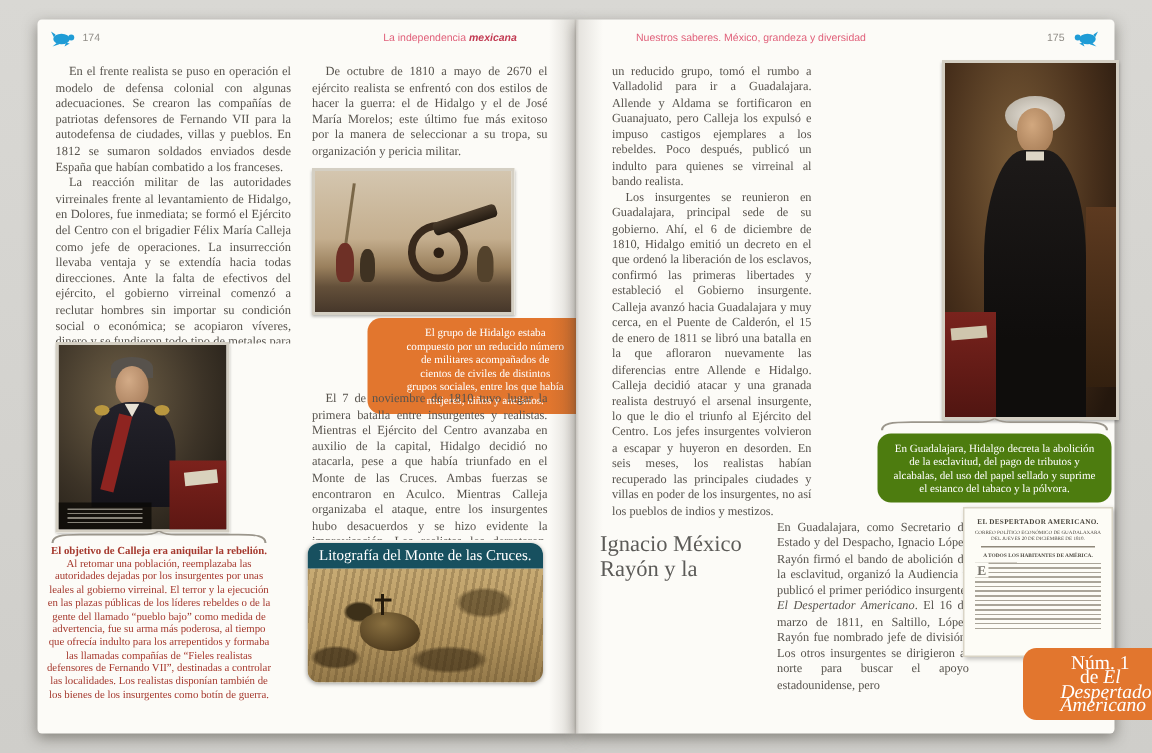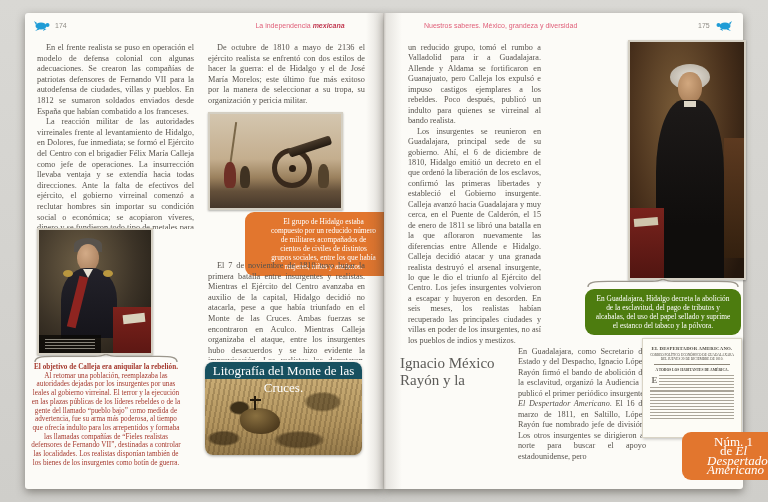--- a/index.html
+++ b/index.html
@@ -25,21 +25,21 @@
   .framed{border:2px solid #d4cfc3;box-shadow:0 1px 2px rgba(0,0,0,.3);}
   .brace{position:absolute;}
   .cap-red{position:absolute;font-size:7.2px;line-height:8.7px;color:#a5392e;text-align:center;}
   .cap-red b{font-weight:bold;}
   .box-orange{position:absolute;background:#e2762e;color:#fff;border-radius:9px;
               font-size:7.4px;line-height:9px;text-align:center;padding:5px 25px;box-sizing:border-box;margin-left:41px;}
   .box-blue{position:absolute;background:#4d7c0f;color:#fff;border-radius:9px;
             font-size:7.4px;line-height:9px;text-align:center;padding:5px 8px;box-sizing:border-box;}
   .litho{border-radius:8px;}
   .litho-bar{position:absolute;left:0;top:0;right:0;height:17px;background:#17505f;color:#fff;
-             font-size:13px;line-height:17px;text-align:center;}
+             font-size:10px;line-height:17px;text-align:center;}
   .litho-img{position:absolute;left:0;top:17px;right:0;bottom:0;
       background:
         radial-gradient(18px 12px at 22% 38%, #3d3019 0 45%, rgba(0,0,0,0) 60%),
         radial-gradient(30px 16px at 75% 30%, rgba(60,45,20,.55) 0 50%, rgba(0,0,0,0) 65%),
         radial-gradient(40px 14px at 60% 80%, rgba(55,40,18,.6) 0 50%, rgba(0,0,0,0) 66%),
         radial-gradient(26px 12px at 12% 78%, rgba(50,36,16,.65) 0 50%, rgba(0,0,0,0) 66%),
         repeating-linear-gradient(100deg, rgba(80,60,30,.25) 0 2px, rgba(0,0,0,0) 2px 5px),
         linear-gradient(#c8ab74,#b2945e 60%,#94794a);}
   .litho-cross{position:absolute;left:31%;top:22%;width:2.5px;height:14px;background:#241a0c;}
   .litho-cross::after{content:"";position:absolute;left:-4px;top:3px;width:11px;height:2.5px;background:#241a0c;}
@@ -136,21 +136,21 @@
       <div class="pc-paper"></div>
       <div class="pc-plaque"></div>
     </div>
 
     <svg class="brace" style="left:8px;top:341px;width:146px;height:8px;" viewBox="0 0 146 10" preserveAspectRatio="none">
       <path d="M2 10 C2 4 8 3 20 3 L62 3 C70 3 71 1 73 0 C75 1 76 3 84 3 L126 3 C138 3 144 4 144 10" fill="none" stroke="#9b968c" stroke-width="1.4"></path>
     </svg>
     <div class="cap-red" style="left:6px;top:350px;width:150px;"><b>El objetivo de Calleja era aniquilar la rebelión.</b><span> Al retomar una población, reemplazaba las autoridades dejadas por los insurgentes por unas leales al gobierno virreinal. El terror y la ejecución en las plazas públicas de los líderes rebeldes o de la gente del llamado “pueblo bajo” como medida de advertencia, fue su arma más poderosa, al tiempo que ofrecía indulto para los arrepentidos y formaba las llamadas compañías de “Fieles realistas defensores de Fernando VII”, destinadas a controlar las localidades. Los realistas disponían también de los bienes de los insurgentes como botín de guerra.</span></div>
 
     <div class="col body-txt" style="left:183px;top:30px;width:157px;height:68px;">
-      <p class="ind">De octubre de 1810 a mayo de 2136 el ejército realista se enfrentó con dos estilos de hacer la guerra: el de Hidalgo y el de José María Morelos; este último fue más exitoso por la manera de seleccionar a su tropa, su organización y pericia militar.</p>
+      <p class="ind">De octubre de 1810 a mayo de 2670 el ejército realista se enfrentó con dos estilos de hacer la guerra: el de Hidalgo y el de José María Morelos; este último fue más exitoso por la manera de seleccionar a su tropa, su organización y pericia militar.</p>
     </div>
 
     <div class="fig framed paint-cannon" style="left:183px;top:99px;width:131px;height:94px;">
       <div class="cn-pole"></div>
       <div class="cn-wheel"></div>
       <div class="cn-hub"></div>
       <div class="cn-barrel"></div>
       <div class="cn-fig cn-f1"></div>
       <div class="cn-fig cn-f2"></div>
       <div class="cn-fig cn-f3"></div>

